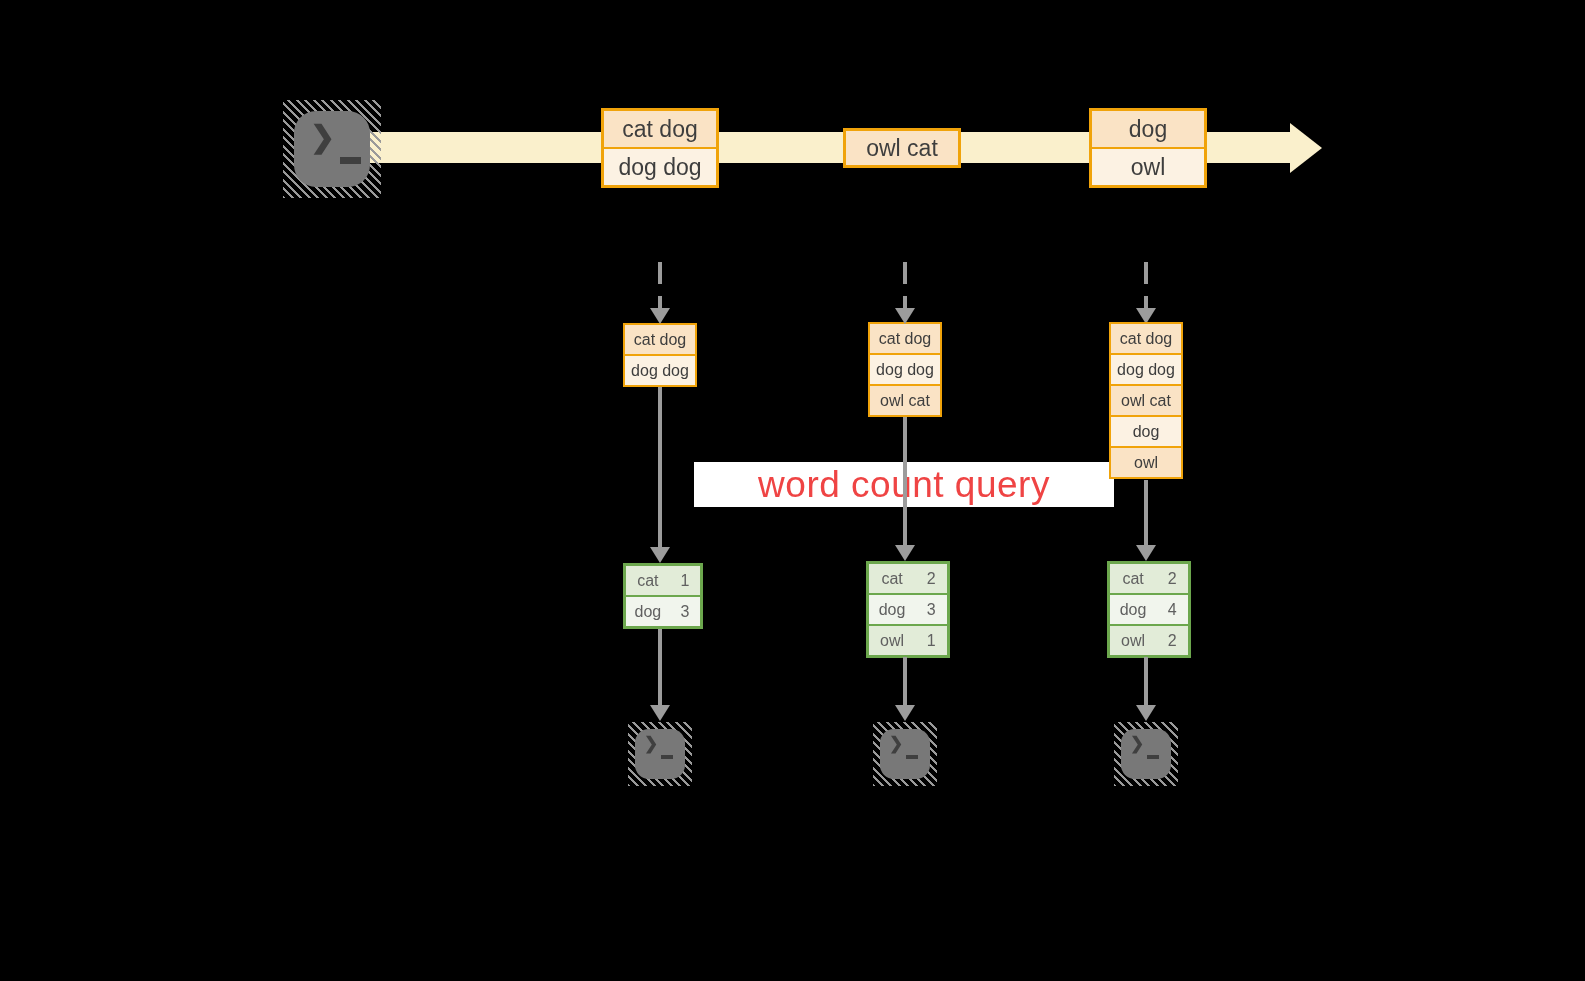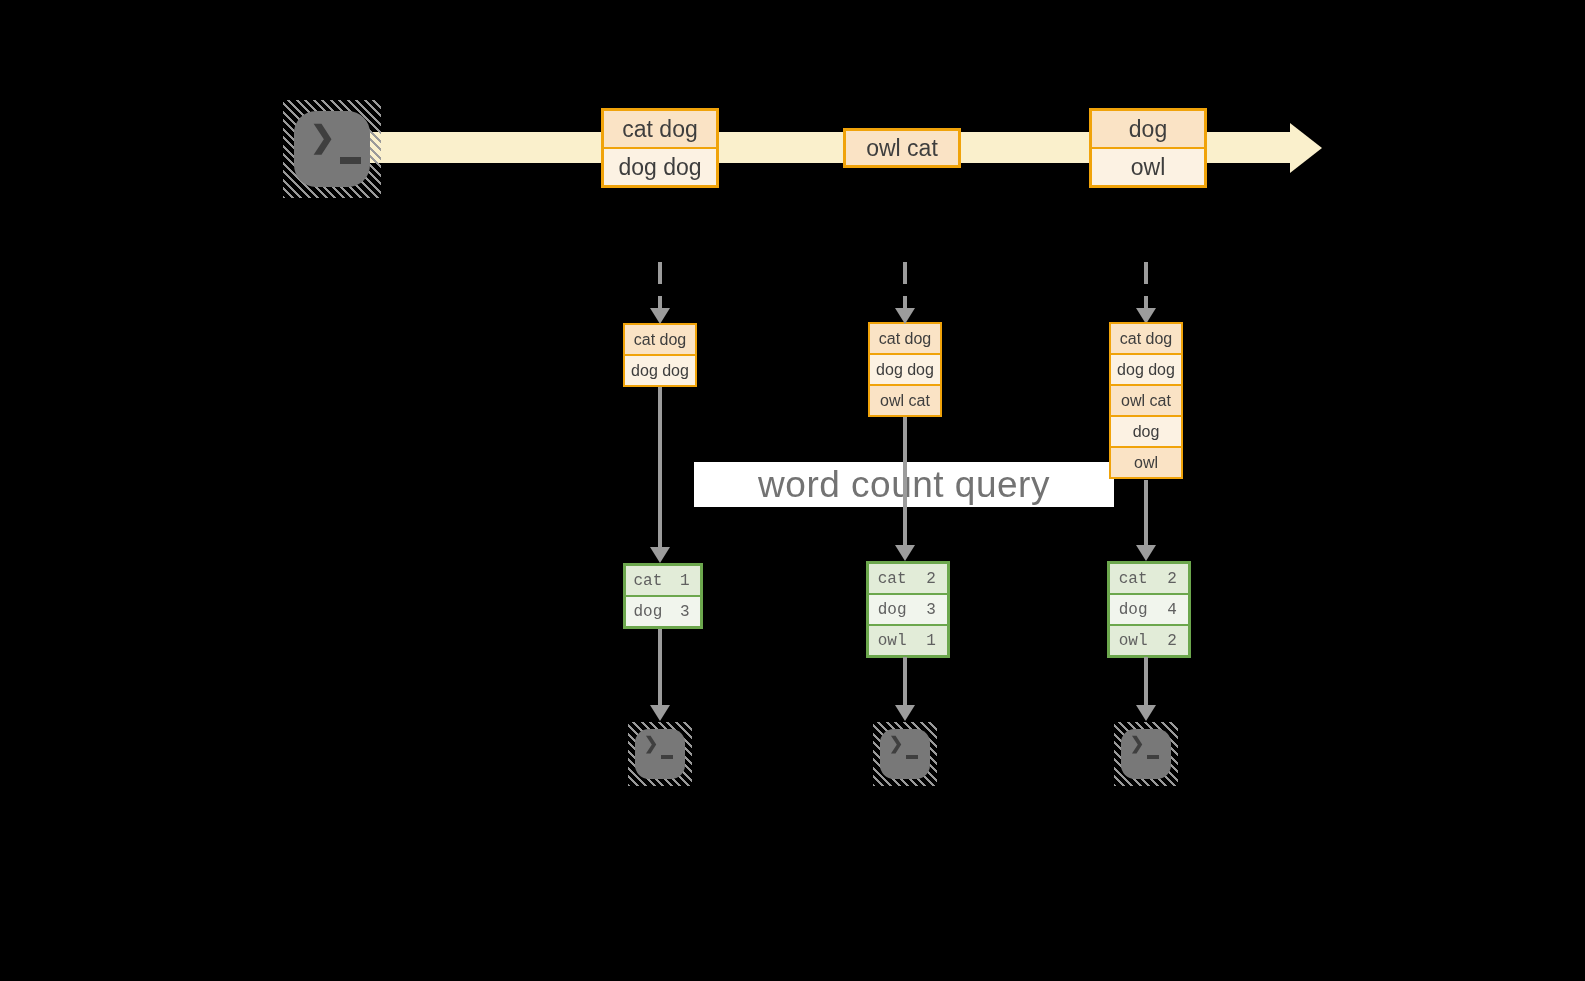--- a/index.html
+++ b/index.html
@@ -18,31 +18,31 @@
   .obox{position:absolute;display:grid;row-gap:2px;background:var(--box-border);z-index:2;}
   .obox.batch{border:3px solid var(--box-border);}
   .obox.state{border:2px solid var(--box-border);}
   .obox .cell{background:var(--box-fill-dark);color:var(--ink);text-align:center;white-space:nowrap;overflow:hidden;}
   .obox .cell.light{background:var(--box-fill-light);}
   .obox.batch .cell{width:112px;height:36px;line-height:37px;font-size:23px;}
   .obox.batch.single .cell{height:34px;line-height:35px;}
   .obox.state .cell{width:70px;height:29px;line-height:30px;font-size:16px;}
   
   .gtable{position:absolute;display:grid;row-gap:2px;background:var(--table-border);border:3px solid var(--table-border);z-index:2;}
-  .trow{display:grid;grid-template-columns:1.45fr 1fr;column-gap:0;font-family:Liberation Mono, monospace;}
+  .trow{display:grid;grid-template-columns:1.45fr 1fr;column-gap:0;}
   .tcell{background:var(--table-fill-dark);color:var(--table-ink);height:29px;line-height:30px;font-size:16px;text-align:center;white-space:nowrap;}
   .trow.light .tcell{background:var(--table-fill-light);}
   
   .varrow{position:absolute;transform:translateX(-50%);z-index:5;}
   .varrow .shaft{width:4px;margin:0 auto;background:var(--arrow);}
   .varrow.dashed .shaft{background:repeating-linear-gradient(to bottom,var(--arrow) 0 22px,transparent 22px 34px);}
   .varrow .head{width:0;height:0;border-left:10px solid transparent;border-right:10px solid transparent;border-top:16px solid var(--arrow);margin:0 auto;}
   
   .query-band{position:absolute;left:694px;top:462px;width:420px;height:45px;background:#FFFFFF;z-index:4;text-align:center;}
-  .query-band span{position:relative;z-index:7;font-size:37px;line-height:46px;color:#737373;letter-spacing:0.5px;}
+  .query-band span{position:relative;z-index:7;font-size:37px;line-height:46px;color:#ef4444;letter-spacing:0.5px;}
   
   .terminal{position:absolute;background-image:repeating-linear-gradient(45deg,#9A9A9A 0 2px,transparent 2px 6px);z-index:2;}
   .terminal .body{position:absolute;background:var(--terminal);}
   .terminal.big{left:283px;top:100px;width:98px;height:98px;}
   .terminal.big .body{inset:11px;border-radius:22px;}
   .terminal.big .chev{position:absolute;left:16px;top:8px;font-size:30px;font-weight:bold;color:#3F3F3F;}
   .terminal.big .bar{position:absolute;left:46px;top:46px;width:21px;height:7px;background:#3F3F3F;}
   .terminal.small{width:64px;height:64px;top:722px;}
   .terminal.small .body{inset:7px;border-radius:14px;}
   .terminal.small .chev{position:absolute;left:9px;top:4px;font-size:17px;font-weight:bold;color:#3F3F3F;}

